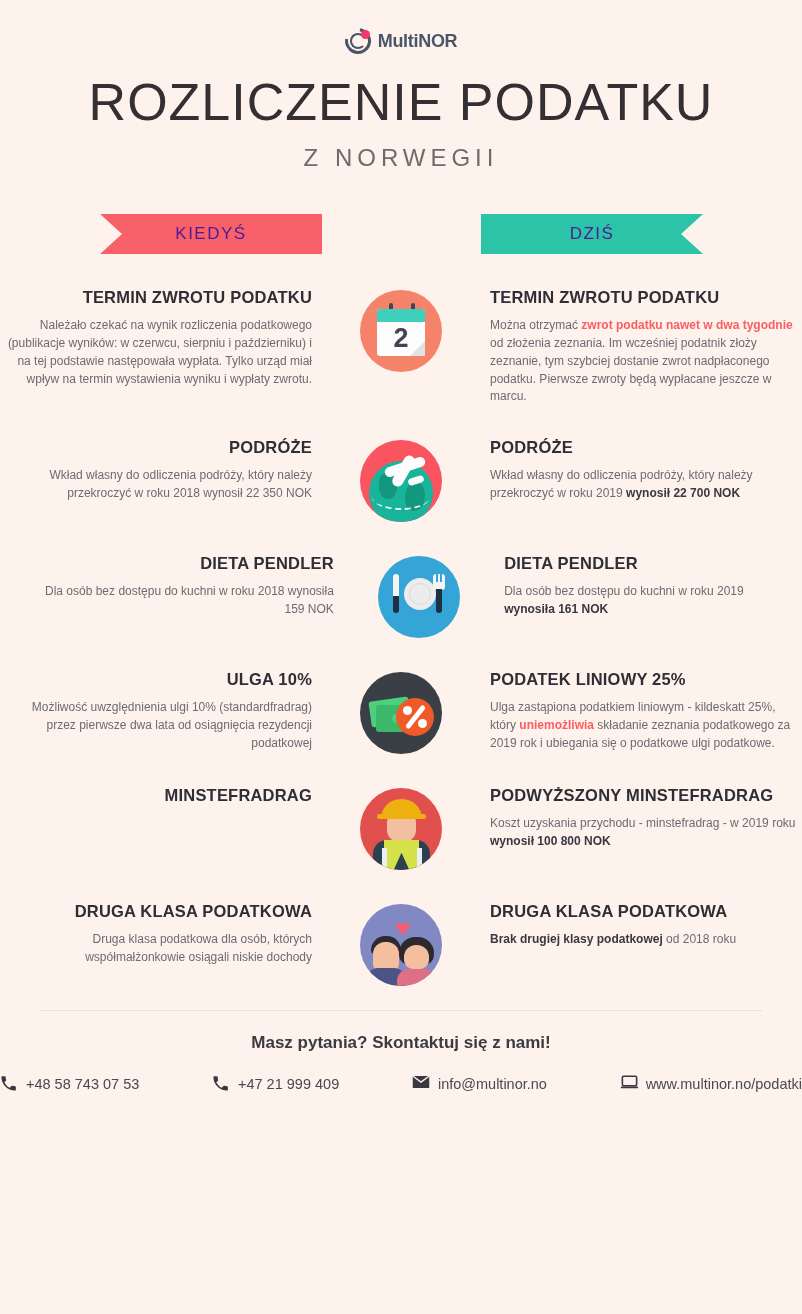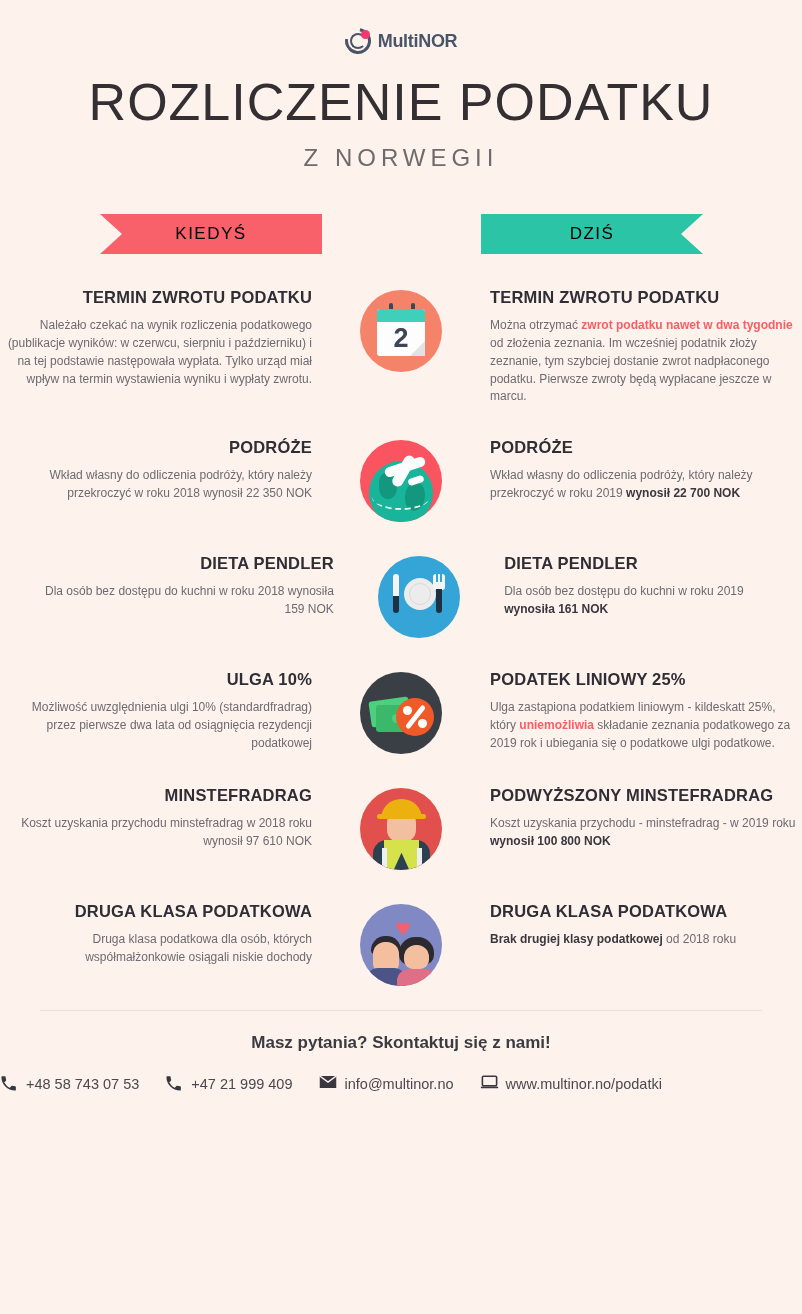--- a/index.html
+++ b/index.html
@@ -39,21 +39,21 @@
   .sub-title {
     text-align:center; font-size:24px; letter-spacing:5px;
     color:#6f6a6c; margin-top:12px;
   }
 
   
   .banners { position:relative; height:40px; margin-top:42px; }
   .banner {
     position:absolute; top:0; height:40px; width:222px;
     display:flex; align-items:center; justify-content:center;
-    color:#000000; font-size:17px; letter-spacing:1.5px;
+    color:#4c1d95; font-size:17px; letter-spacing:1.5px;
   }
   .banner-left {
     left:100px; background:#f9616a;
     clip-path: polygon(0 0, 100% 0, 100% 100%, 0 100%, 22px 50%);
   }
   .banner-right {
     left:481px; background:#2bc4a6;
     clip-path: polygon(0 0, 100% 0, calc(100% - 22px) 50%, 100% 100%, 0 100%);
   }
 
@@ -141,21 +141,21 @@
   .c-b1 { position:absolute; left:6px; top:64px; width:40px; height:22px; background:#4c5386; border-radius:12px 12px 0 0; }
   .c-h2 { position:absolute; right:8px; top:33px; width:35px; height:28px; background:#2d2a2f; border-radius:16px 16px 10px 10px; }
   .c-f2 { position:absolute; right:13px; top:41px; width:25px; height:24px; background:#f3bf9f; border-radius:12px 12px 9px 9px; }
   .c-b2 { position:absolute; right:5px; top:65px; width:40px; height:22px; background:#de6f86; border-radius:12px 12px 0 0; }
   .heart { position:absolute; left:36px; top:18px; width:14px; height:13px; background:#f4606f;
            clip-path: polygon(50% 100%, 0 35%, 15% 0, 50% 18%, 85% 0, 100% 35%); }
 
   
   .divider { width:722px; height:1px; background:#ece0d6; margin:24px auto 0; }
   .foot-title { text-align:center; font-size:17px; font-weight:bold; color:#3c3a43; margin-top:22px; }
-  .contacts { display:flex; justify-content:flex-start; align-items:center; gap:26px; margin-top:22px; }
+  .contacts { display:flex; justify-content:space-between; align-items:center; gap:38px; margin-top:22px; }
   .contact { display:flex; align-items:center; gap:9px; font-size:14.5px; color:#4b4850; }
   .ci { width:17px; height:17px; flex:none; color:#3a3740; }
   .ci svg { display:block; }
 </style>
 </head>
 <body>
 
 <div class="logo-wrap">
   <div class="logo-mark">
     <div class="ring"></div>
@@ -256,21 +256,20 @@
     </div>
     <div class="col col-right">
       <div class="heading">PODATEK LINIOWY 25%</div>
       <div class="body-text"><span>Ulga zastąpiona podatkiem liniowym - kildeskatt 25%, który </span><span class="hl">uniemożliwia</span><span> składanie zeznania podatkowego za 2019 rok i ubiegania się o podatkowe ulgi podatkowe.</span></div>
     </div>
   </div>
 
   <div class="row" style="margin-bottom:30px;">
     <div class="col col-left">
       <div class="heading">MINSTEFRADRAG</div>
-      <div class="body-text">Koszt uzyskania przychodu minstefradrag w 2018 roku wynosił 97 610 NOK</div>
     </div>
     <div class="icon-col">
       <div class="circ ic-work">
         <div class="w-head"></div>
           <div class="w-helm"></div>
         <div class="w-body"></div>
           <div class="w-vest"></div>
         <div class="w-strip s1"></div>
           <div class="w-strip s2"></div>
       </div>

